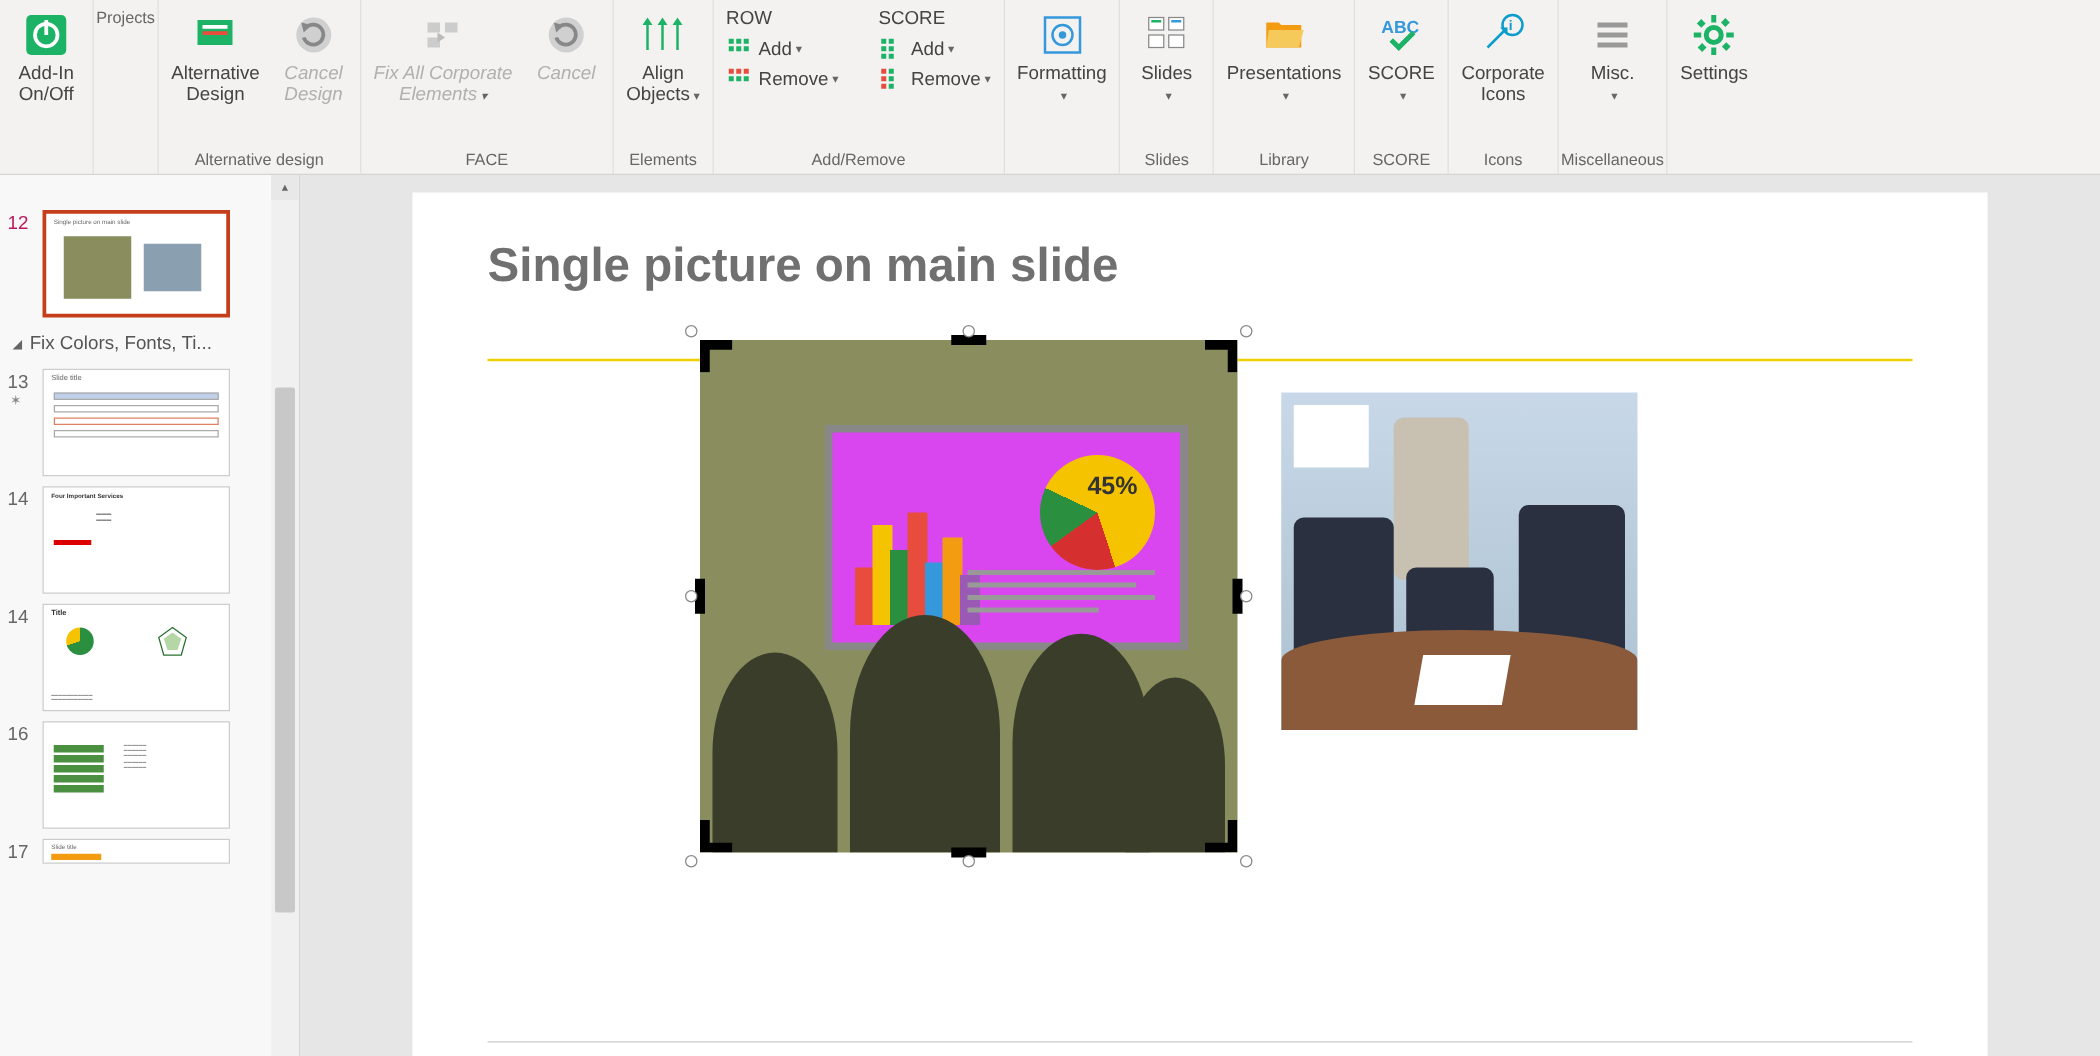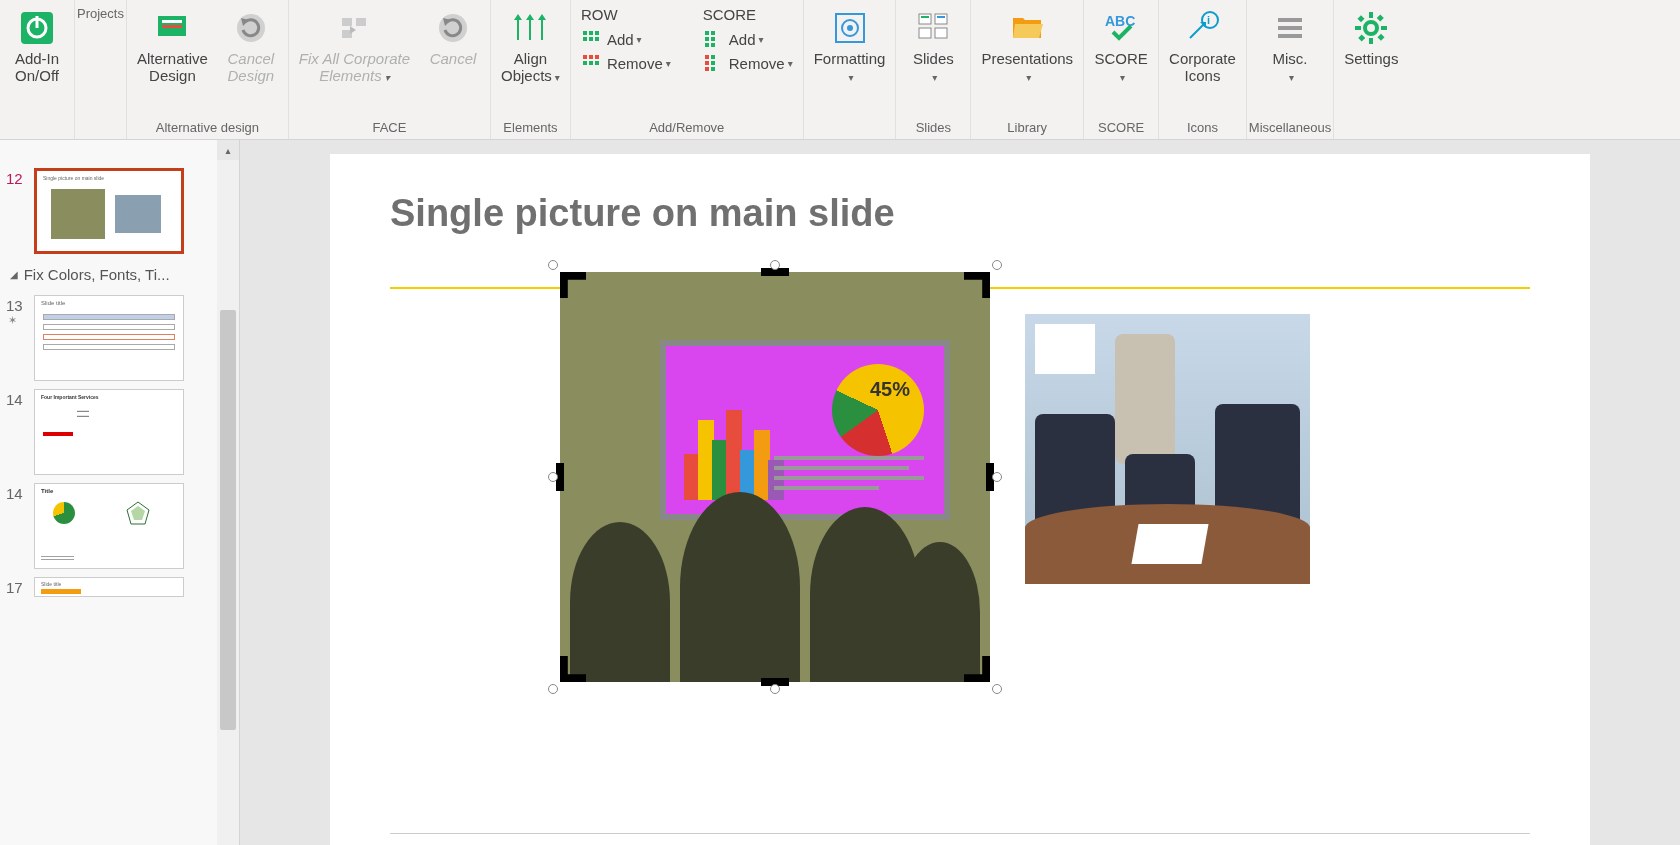--- a/index.html
+++ b/index.html
@@ -407,20 +407,33 @@
         <div style="position:absolute;top:4px;left:6px;font-size:6px;color:#333;font-weight:bold;">Title</div>
         <div class="piet" style="top:18px;left:18px;"></div>
         <svg style="position:absolute;top:16px;left:90px;" width="26" height="26">
             <polygon points="13,2 24,10 20,24 6,24 2,10" fill="none" stroke="#2a7030" stroke-width="1"></polygon>
             <polygon points="13,6 20,11 17,20 9,20 6,11" fill="#6ab04c" opacity="0.5"></polygon>
           </svg>
         <div style="position:absolute;bottom:6px;left:6px;right:6px;font-size:3px;color:#999;line-height:1.2;">▬▬▬▬▬▬▬▬▬▬▬<br>▬▬▬▬▬▬▬▬▬▬▬</div>
       </div>
     </div>
 
+    <div class="thumb-row">
+      <div class="thumb-num">16</div>
+      <div class="thumb-img t16">
+        <div class="bars">
+            <div class="bar"></div>
+            <div class="bar"></div>
+            <div class="bar"></div>
+            <div class="bar"></div>
+            <div class="bar"></div>
+          </div>
+        <div style="position:absolute;top:16px;left:64px;right:6px;font-size:3px;color:#999;line-height:1.4;">▬▬▬▬▬▬<br>▬▬▬▬▬▬<br>▬▬▬▬▬▬<br>▬▬▬▬▬▬<br>▬▬▬▬▬▬</div>
+      </div>
+    </div>
 
     <div class="thumb-row">
       <div class="thumb-num">17</div>
       <div class="thumb-img" style="height:20px;">
         <div style="position:absolute;top:3px;left:6px;font-size:5px;color:#666;">Slide title</div>
         <div style="position:absolute;bottom:2px;left:6px;width:40px;height:5px;background:#f39c12;"></div>
       </div>
     </div>
   </div>
 

